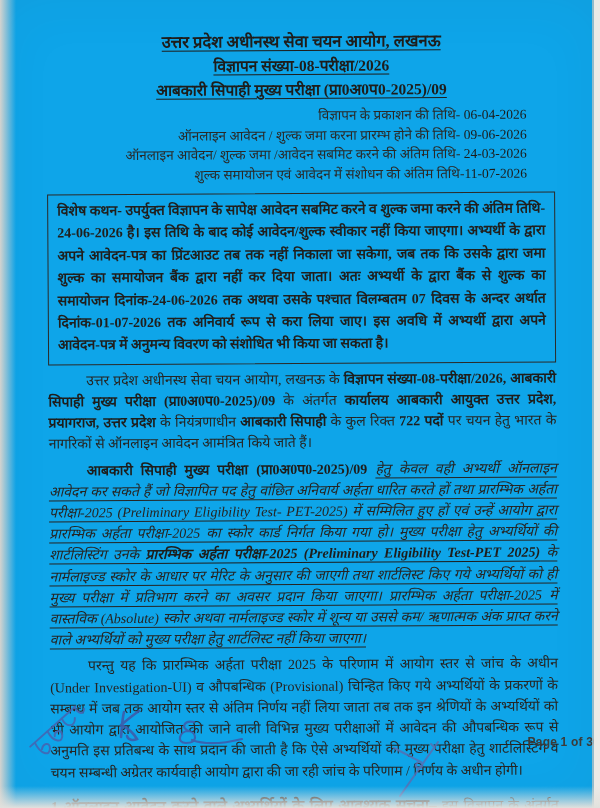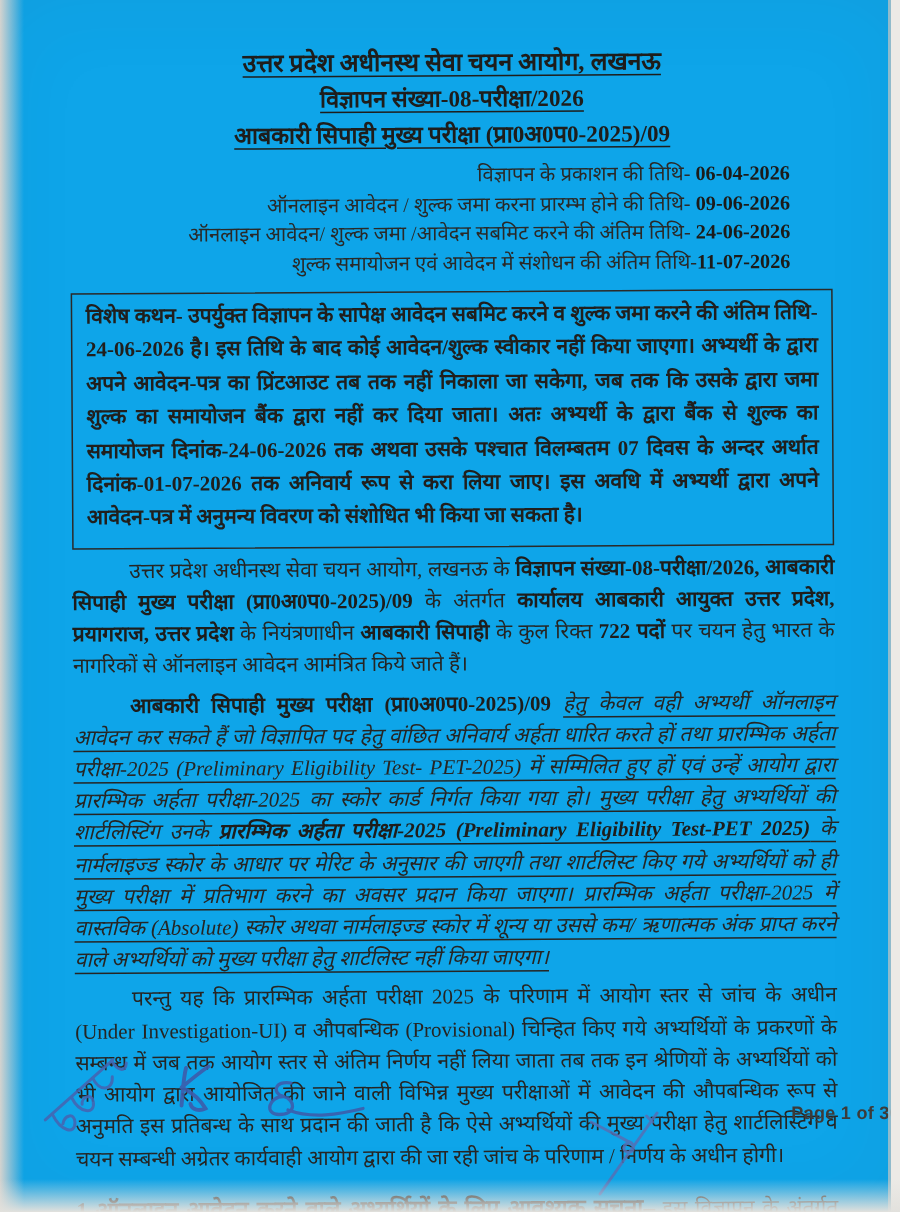--- a/index.html
+++ b/index.html
@@ -29,21 +29,21 @@
   .t-line{line-height:24px;}
   .t-underline{
     font-weight:700;text-decoration:underline;text-decoration-thickness:1.4px;
     text-underline-offset:3px;color:#1e1d1b;
   }
   .t-line.first .t-underline{font-size:16.5px;}
   .t-line .t-underline{font-size:15.5px;}
 
   .dates{text-align:right;padding-right:30px;margin-top:3px;}
   .date-line{font-size:13.5px;line-height:19.5px;color:#2a2927;}
-  .date-line b{font-weight:700;color:#1c1b19;}
+  .date-line b{font-weight:400;color:#1c1b19;}
 
   .notice{
     border:1.6px solid #2b2a28;margin-top:9px;margin-right:2px;
     padding:5px 9px 7px 9px;
     font-weight:700;font-size:14px;line-height:22.4px;text-align:justify;color:#201f1d;
   }
 
   .para{margin:5px 2px 0 0;font-size:14px;line-height:21.2px;text-align:justify;color:#262523;}
   .para.indent{text-indent:38px;}
   .heading-para{margin-top:13px;text-indent:0;}
@@ -82,21 +82,21 @@
     </div>
 
     <div class="dates">
       <div class="date-line">
         <span>विज्ञापन के प्रकाशन की तिथि- </span><b>06-04-2026</b>
       </div>
       <div class="date-line">
         <span>ऑनलाइन आवेदन / शुल्क जमा करना प्रारम्भ होने की तिथि- </span><b>09-06-2026</b>
       </div>
       <div class="date-line">
-        <span>ऑनलाइन आवेदन/ शुल्क जमा /आवेदन सबमिट करने की अंतिम तिथि- </span><b>24-06-2026</b>
+        <span>ऑनलाइन आवेदन/ शुल्क जमा /आवेदन सबमिट करने की अंतिम तिथि- </span><b>24-03-2026</b>
       </div>
       <div class="date-line">
         <span>शुल्क समायोजन एवं आवेदन में संशोधन की अंतिम तिथि-</span><b>11-07-2026</b>
       </div>
     </div>
 
     <div class="notice"><span>विशेष कथन- उपर्युक्त विज्ञापन के सापेक्ष आवेदन सबमिट करने व शुल्क जमा करने की अंतिम तिथि- 24-06-2026 है। इस तिथि के बाद कोई आवेदन/शुल्क स्वीकार नहीं किया जाएगा। अभ्यर्थी के द्वारा अपने आवेदन-पत्र का प्रिंटआउट तब तक नहीं निकाला जा सकेगा, जब तक कि उसके द्वारा जमा शुल्क का समायोजन बैंक द्वारा नहीं कर दिया जाता। अतः अभ्यर्थी के द्वारा बैंक से शुल्क का समायोजन दिनांक-24-06-2026 तक अथवा उसके पश्चात विलम्बतम 07 दिवस के अन्दर अर्थात दिनांक-01-07-2026 तक अनिवार्य रूप से करा लिया जाए। इस अवधि में अभ्यर्थी द्वारा अपने आवेदन-पत्र में अनुमन्य विवरण को संशोधित भी किया जा सकता है।</span></div>
 
     <p class="para indent"><span>उत्तर प्रदेश अधीनस्थ सेवा चयन आयोग, लखनऊ के </span><span class="rb">विज्ञापन संख्या-08-परीक्षा/2026, आबकारी सिपाही मुख्य परीक्षा (प्रा0अ0प0-2025)/09 </span><span>के अंतर्गत </span><span class="rb">कार्यालय आबकारी आयुक्त उत्तर प्रदेश, प्रयागराज, उत्तर प्रदेश </span><span>के नियंत्रणाधीन </span><span class="rb">आबकारी सिपाही </span><span>के कुल रिक्त </span><span class="rb">722 पदों </span><span>पर चयन हेतु भारत के नागरिकों से ऑनलाइन आवेदन आमंत्रित किये जाते हैं।</span></p>
     <p class="para indent"><span class="rb">आबकारी सिपाही मुख्य परीक्षा (प्रा0अ0प0-2025)/09 </span><span class="ri ru">हेतु केवल वही अभ्यर्थी ऑनलाइन आवेदन कर सकते हैं जो विज्ञापित पद हेतु वांछित अनिवार्य अर्हता धारित करते हों तथा प्रारम्भिक अर्हता परीक्षा-2025 (Preliminary Eligibility Test- PET-2025) में सम्मिलित हुए हों एवं उन्हें आयोग द्वारा प्रारम्भिक अर्हता परीक्षा-2025 का स्कोर कार्ड निर्गत किया गया हो। मुख्य परीक्षा हेतु अभ्यर्थियों की शार्टलिस्टिंग उनके </span><span class="rb ri ru">प्रारम्भिक अर्हता परीक्षा-2025 (Preliminary Eligibility Test-PET 2025)</span><span class="ri ru"> के नार्मलाइज्ड स्कोर के आधार पर मेरिट के अनुसार की जाएगी तथा शार्टलिस्ट किए गये अभ्यर्थियों को ही मुख्य परीक्षा में प्रतिभाग करने का अवसर प्रदान किया जाएगा। प्रारम्भिक अर्हता परीक्षा-2025 में वास्तविक (Absolute) स्कोर अथवा नार्मलाइज्ड स्कोर में शून्य या उससे कम/ ऋणात्मक अंक प्राप्त करने वाले अभ्यर्थियों को मुख्य परीक्षा हेतु शार्टलिस्ट नहीं किया जाएगा।</span></p>

